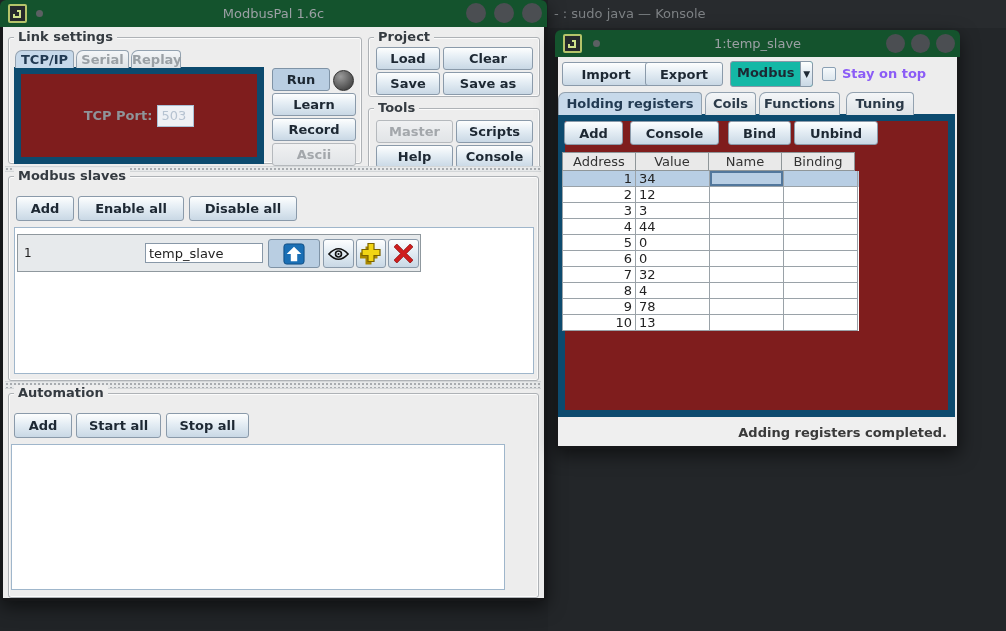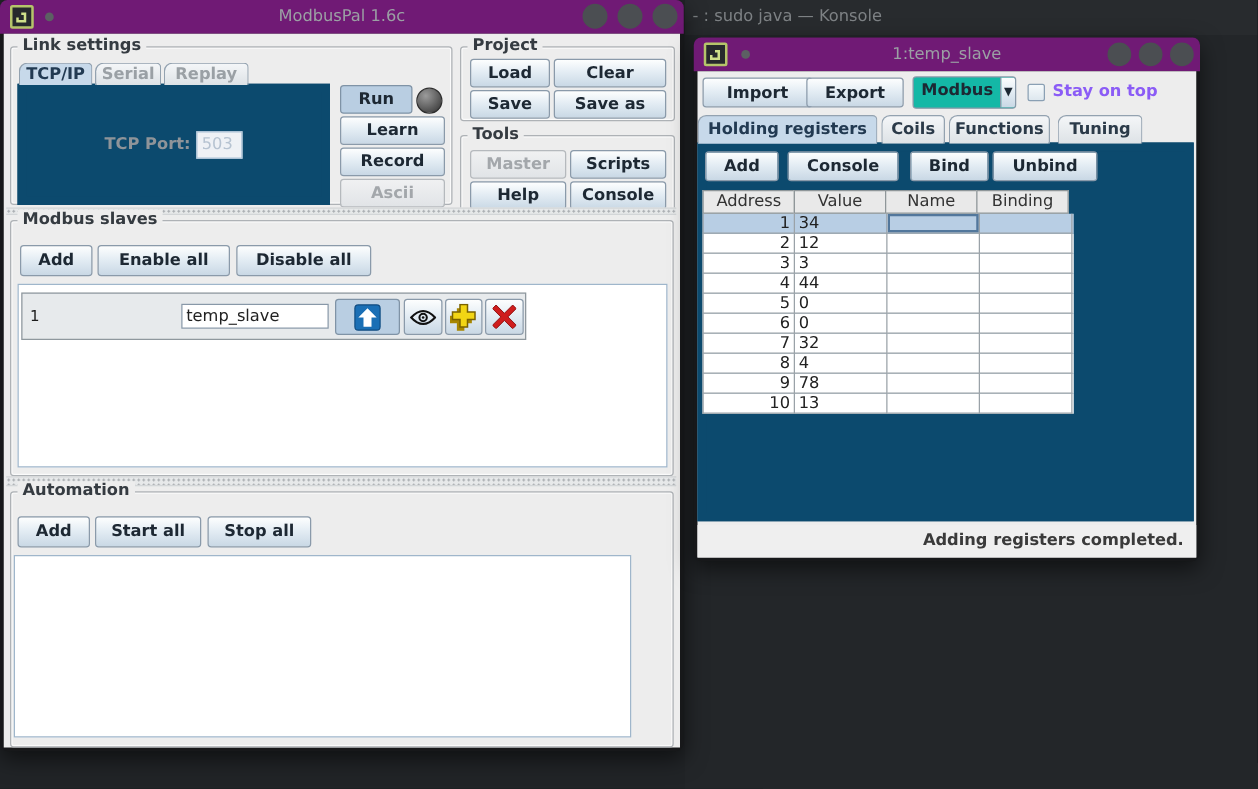--- a/index.html
+++ b/index.html
@@ -5,21 +5,21 @@
   * { box-sizing: border-box; margin: 0; padding: 0; }
   html,body { width:1006px; height:631px; }
   body {
     position: relative; overflow: hidden;
     background:#212427;
     font-family:"DejaVu Sans", sans-serif;
     -webkit-font-smoothing: antialiased;
   }
   
   .win { position:absolute; background:#17181a; border-radius:7px; box-shadow:0 6px 18px rgba(0,0,0,.55); }
-  .titlebar { position:absolute; top:0; left:0; right:0; height:27px; background:#701a75; border-radius:6px 6px 0 0; }
+  .titlebar { position:absolute; top:0; left:0; right:0; height:27px; background:#14532d; border-radius:6px 6px 0 0; }
   .titlebar .title { position:absolute; left:0; right:0; top:0; text-align:center; line-height:27px; font-size:13px; color:#9ba0a4; }
   .appicon { position:absolute; left:8px; top:4px; width:19px; height:19px; border:2px solid #b5c46a; background:#26292c; border-radius:2px; display:flex; align-items:center; justify-content:center; }
   .menudot { position:absolute; top:10px; width:7px; height:7px; border-radius:50%; background:#5c6063; }
   .wbtns { position:absolute; right:5px; top:3px; display:flex; gap:8px; }
   .wbtn { width:20px; height:20px; border-radius:50%; background:#4b4e52; }
   .win-content { position:absolute; top:27px; left:3px; right:3px; bottom:3px; background:#ededed; }
   
   .fs { position:absolute; border:1px solid #aeb2b6; border-radius:3px; box-shadow:inset 0 0 0 1px rgba(255,255,255,.75); }
   .legend { position:absolute; font-weight:bold; font-size:13px; color:#353b41; background:#ededed; padding:0 4px; z-index:3; white-space:nowrap; }
   .btn { position:absolute; display:flex; align-items:center; justify-content:center;
@@ -27,21 +27,21 @@
          border:1px solid #8a9aaa; border-radius:3px;
          font-weight:bold; font-size:13px; color:#1d2833; cursor:default; }
   .btn.dim { color:#a3a7ab; background:linear-gradient(#f0f1f2,#e1e4e7); border-color:#b5b9bd; }
   .btn.toggled { background:#b9cee2; border-color:#7f93a6; }
   .tab { position:absolute; height:18px; line-height:17px; text-align:center;
          background:linear-gradient(#f4f6f8,#dde2e6); border:1px solid #93a2b0; border-bottom:none;
          border-radius:7px 4px 0 0; font-weight:bold; font-size:13px; color:#2b3a49; z-index:2; }
   .tab.tall { height:23px; line-height:22px; }
   .tab.sel { background:#c7d9ea; color:#223a52; z-index:4; }
   .tab.dim { color:#9aa0a5; }
-  .pane { position:absolute; border:7px solid #0c4a6e; background:#0c4a6e; }
+  .pane { position:absolute; border:7px solid #0c4a6e; background:#7f1d1d; }
   .whitebox { position:absolute; background:#ffffff; border:1px solid #9fb6cb; }
   .splitter { position:absolute; background-color:#e7e9ea;
               background-image:radial-gradient(circle,#a8acb0 0.9px, transparent 1.1px);
               background-size:4px 4px; border-top:1px solid #d3d6d8; border-bottom:1px solid #d3d6d8; }
   .field { position:absolute; border:1px solid #8898a8; background:#fff; font-size:13px; color:#222; padding:0 3px; font-family:"DejaVu Sans", sans-serif; }
   .field.disabled { border-color:#a9c1d6; background:#eef1f5; color:#b6c3d1; }
   .led { position:absolute; width:21px; height:21px; border-radius:50%; border:1px solid #2e2e2e;
          background:radial-gradient(circle at 35% 30%, #9b9b9b, #4a4a4a 75%); }
   .combo { position:absolute; display:flex; border:1px solid #8898a8; border-radius:3px; background:#14b8a6; overflow:hidden; }
   .combo .val { flex:1; font-weight:bold; font-size:13px; color:#1d2833; padding:3px 6px 0 6px; }
@@ -92,21 +92,21 @@
       <span class="wbtn"></span>
     </span>
   </div>
   <div class="win-content">
 
     <div class="fs" style="left:5px; top:10px; width:354px; height:127px;"></div>
     <span class="legend" style="left:11px; top:2px;">Link settings</span>
 
     <div class="tab sel" style="left:12px; top:23px; width:59px;">TCP/IP</div>
     <div class="tab dim" style="left:73px; top:23px; width:53px;">Serial</div>
-    <div class="tab dim" style="left:128px; top:23px; width:68px;">Replay</div>
+    <div class="tab dim" style="left:128px; top:23px; width:50px;">Replay</div>
 
     <div class="pane" style="left:11px; top:40px; width:250px; height:97px; display:flex; align-items:center; justify-content:center; gap:5px;">
       <span style="font-weight:bold; font-size:13px; color:#8f9499;">TCP Port:</span>
       <input class="field disabled" style="position: static; width: 37px; height: 22px;" readonly="" value="503">
     </div>
 
     <div class="btn toggled" style="left:269px; top:41px; width:58px; height:23px;">Run</div>
     <span class="led" style="left:330px; top:43px;"></span>
     <div class="btn" style="left:269px; top:66px; width:84px; height:23px;">Learn</div>
     <div class="btn" style="left:269px; top:91px; width:84px; height:23px;">Record</div>

